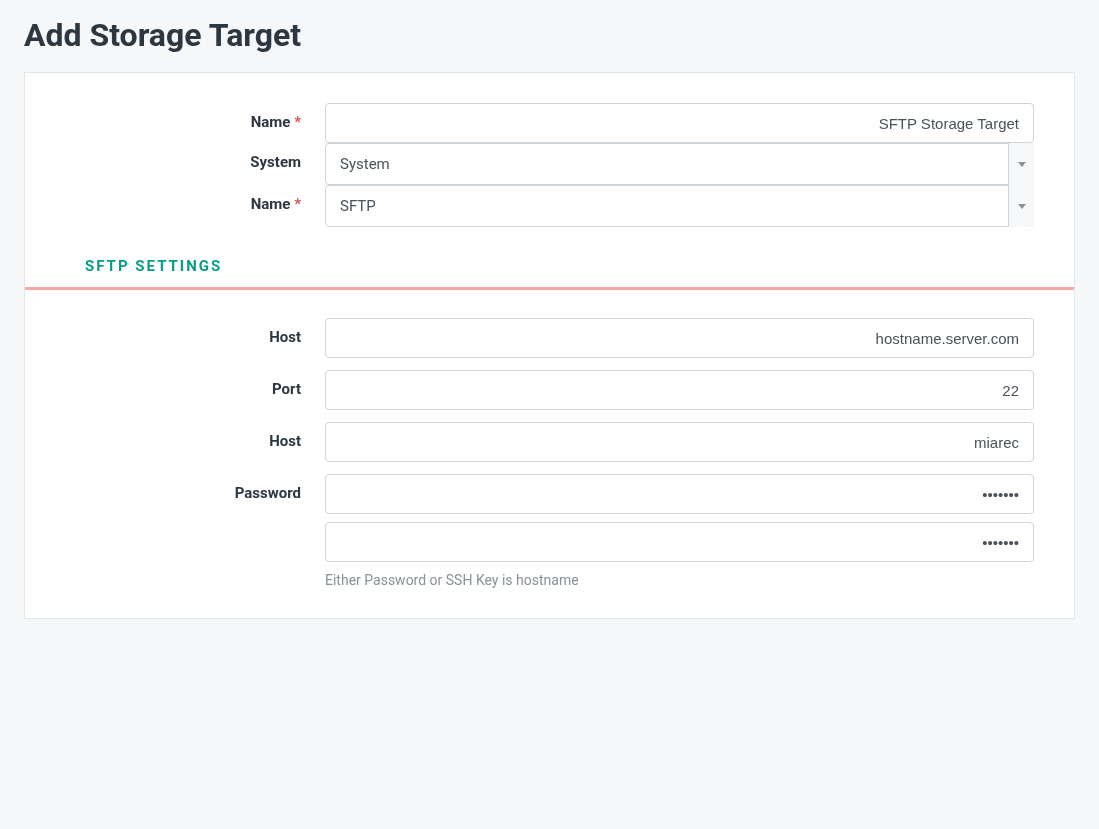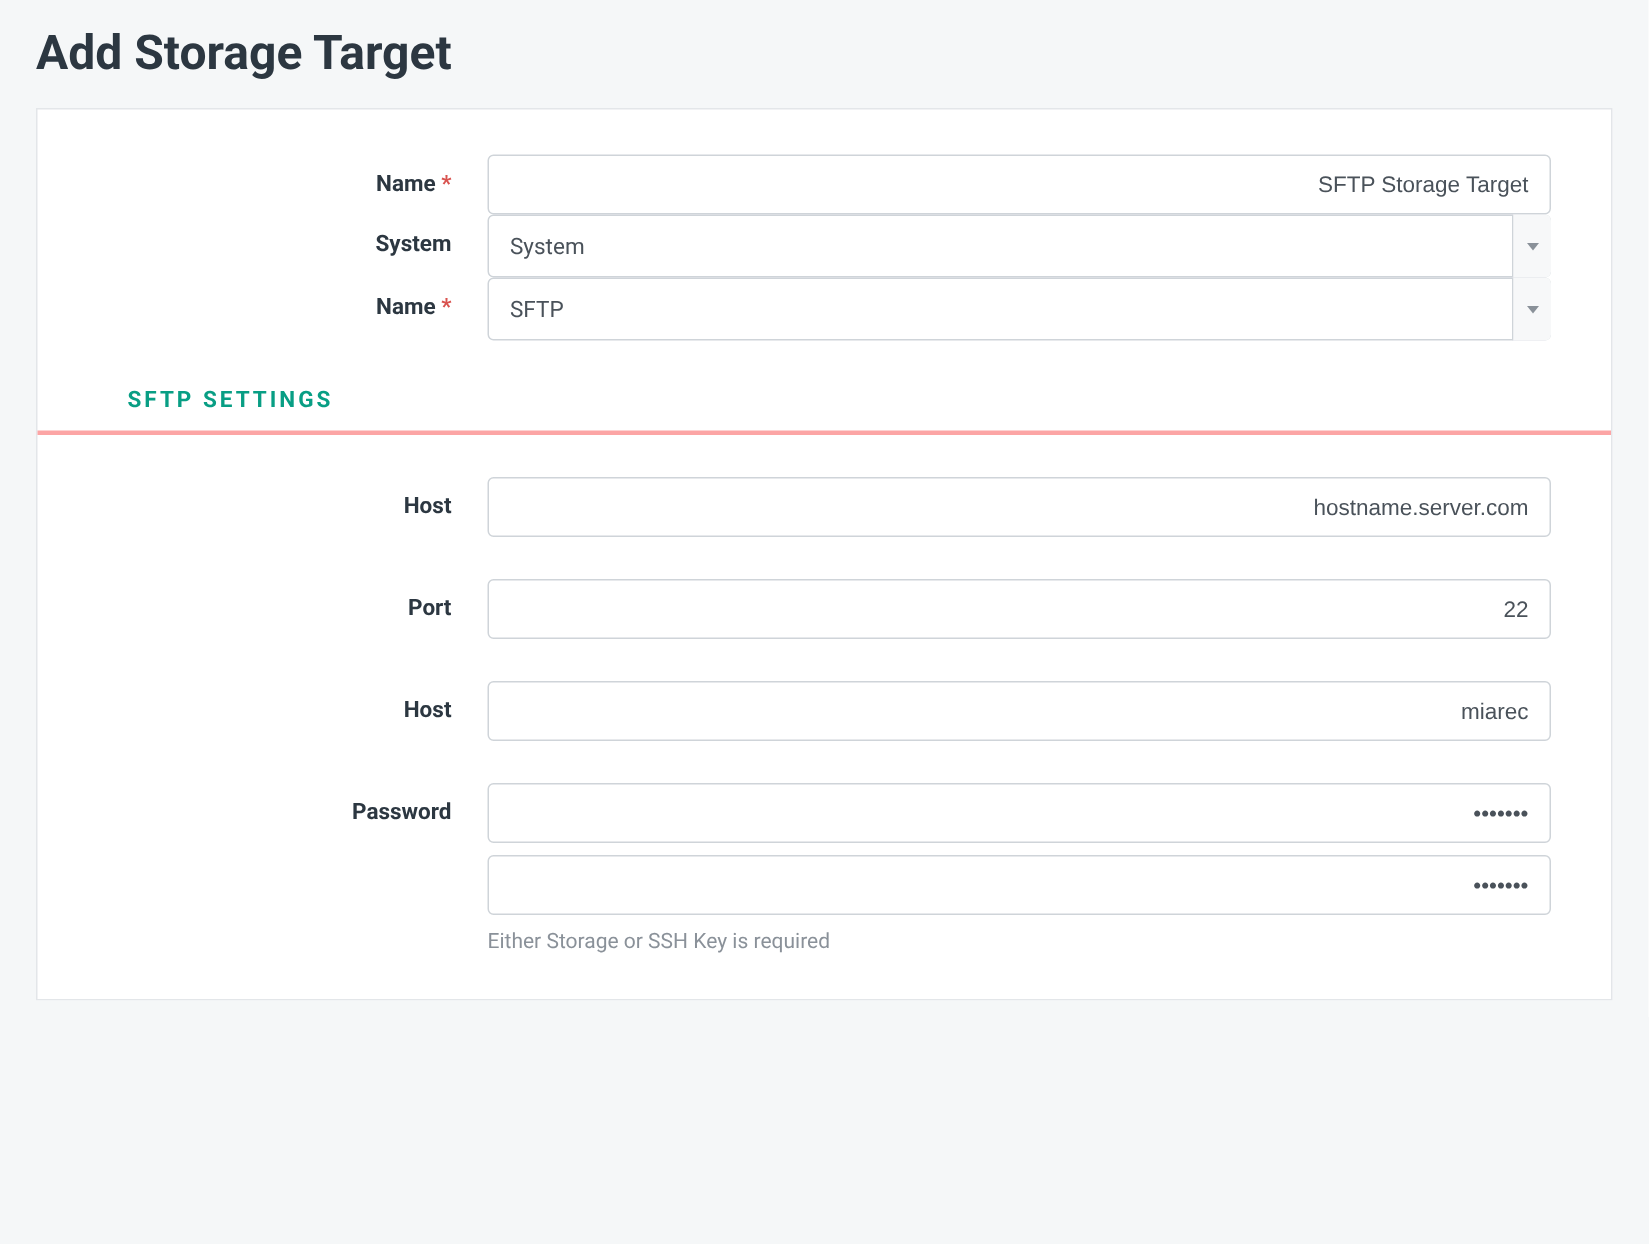--- a/index.html
+++ b/index.html
@@ -23,21 +23,21 @@
       background: #fff;
       border: 1px solid #e3e6e9;
       margin: 0 24px;
       padding: 30px 40px 30px 40px;
     }
     .form-row {
       display: flex;
       align-items: flex-start;
     }
     .form-row.tight {
-      margin-bottom: 28px;
+      margin-bottom: 12px;
     }
     .form-label {
       width: 260px;
       text-align: right;
       padding-right: 24px;
       padding-top: 10px;
       font-weight: 700;
       font-size: 15px;
       color: #2c3741;
       flex-shrink: 0;
@@ -207,18 +207,18 @@
     </div>
   </div>
 
   <div class="form-row">
     <div class="form-label">
       <span>Password</span>
     </div>
     <div class="form-control-wrap pw-stack">
       <input type="password" class="text-input" value="•••••••" style="">
       <input type="password" class="text-input" value="•••••••" style="">
-      <div class="help-text">Either Storage or SSH Key is required</div>
+      <div class="help-text">Either Password or SSH Key is hostname</div>
     </div>
   </div>
 
 
 </div>
 
 </body></html>

